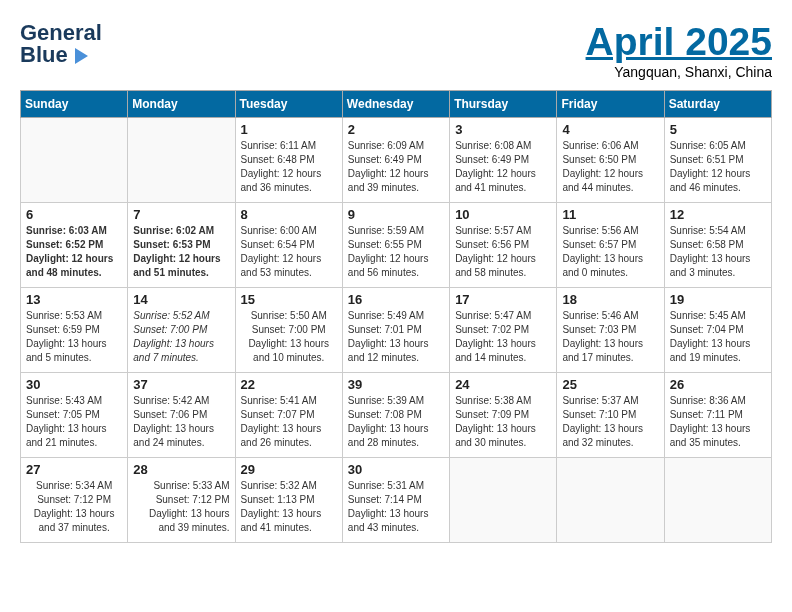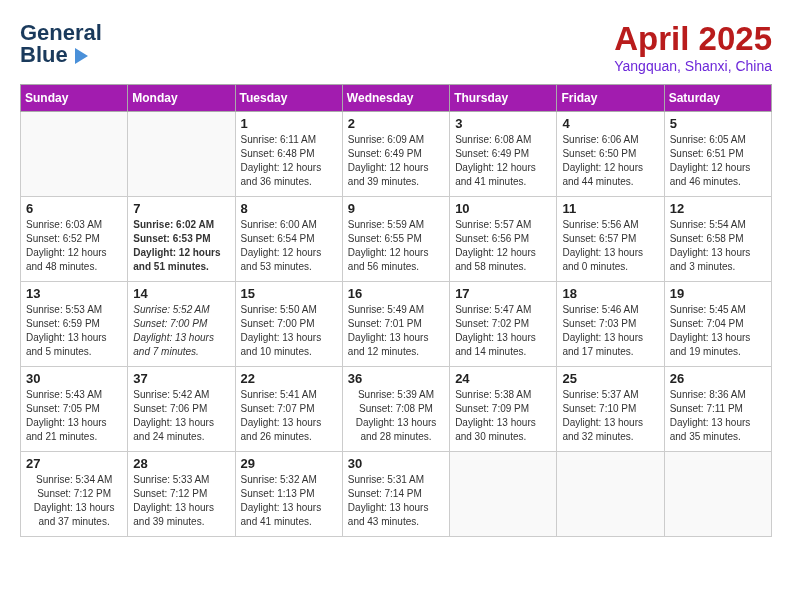--- a/index.html
+++ b/index.html
@@ -18,35 +18,36 @@
       gap: 12px;
     }
     .logo {
       display: flex;
       align-items: center;
     }
     .title-block {
       text-align: right;
     }
     .month-title {
-      font-size: 33px;
+      font-size: 39px;
       font-weight: bold;
-      color: #b91c1c;
+      color: #0369a1;
+      text-decoration: underline;
     }
     .location {
       font-size: 14px;
-      color: #6d28d9;
+      color: #000000;
     }
     .calendar {
       width: 100%;
       border-collapse: collapse;
       font-size: 11px;
     }
     .calendar th {
-      background: #a21caf;
+      background: #0369a1;
       color: #fff;
       padding: 6px 4px;
       text-align: left;
       font-size: 12px;
       border: 1px solid #aaa;
     }
     .calendar td {
       border: 1px solid #ccc;
       vertical-align: top;
       padding: 4px 5px;
@@ -131,21 +132,21 @@
         <td>
           <span class="day-num">5</span>
           <div class="day-info" style="white-space: pre-line;">Sunrise: 6:05 AM
 Sunset: 6:51 PM
 Daylight: 12 hours and 46 minutes.</div>
         </td>
       </tr>
       <tr class="week-row">
         <td>
           <span class="day-num">6</span>
-          <div class="day-info" style="white-space: pre-line;">Sunrise: 6:03 AM
+          <div class="day-info" style="white-space: pre-line; font-weight: bold;">Sunrise: 6:03 AM
 Sunset: 6:52 PM
 Daylight: 12 hours and 48 minutes.</div>
         </td>
         <td>
           <span class="day-num">7</span>
           <div class="day-info" style="white-space: pre-line; font-weight: bold;">Sunrise: 6:02 AM
 Sunset: 6:53 PM
 Daylight: 12 hours and 51 minutes.</div>
         </td>
         <td>
@@ -187,21 +188,21 @@
 Daylight: 13 hours and 5 minutes.</div>
         </td>
         <td>
           <span class="day-num">14</span>
           <div class="day-info" style="white-space: pre-line; font-style: italic;">Sunrise: 5:52 AM
 Sunset: 7:00 PM
 Daylight: 13 hours and 7 minutes.</div>
         </td>
         <td>
           <span class="day-num">15</span>
-          <div class="day-info" style="white-space: pre-line;">Sunrise: 5:50 AM
+          <div class="day-info" style="white-space: pre-line; text-align: center;">Sunrise: 5:50 AM
 Sunset: 7:00 PM
 Daylight: 13 hours and 10 minutes.</div>
         </td>
         <td>
           <span class="day-num">16</span>
           <div class="day-info" style="white-space: pre-line;">Sunrise: 5:49 AM
 Sunset: 7:01 PM
 Daylight: 13 hours and 12 minutes.</div>
         </td>
         <td>
@@ -236,22 +237,22 @@
 Sunset: 7:06 PM
 Daylight: 13 hours and 24 minutes.</div>
         </td>
         <td>
           <span class="day-num">22</span>
           <div class="day-info" style="white-space: pre-line;">Sunrise: 5:41 AM
 Sunset: 7:07 PM
 Daylight: 13 hours and 26 minutes.</div>
         </td>
         <td>
-          <span class="day-num">36</span>
-          <div class="day-info" style="white-space: pre-line; text-align: center;">Sunrise: 5:39 AM
+          <span class="day-num">39</span>
+          <div class="day-info" style="white-space: pre-line;">Sunrise: 5:39 AM
 Sunset: 7:08 PM
 Daylight: 13 hours and 28 minutes.</div>
         </td>
         <td>
           <span class="day-num">24</span>
           <div class="day-info" style="white-space: pre-line;">Sunrise: 5:38 AM
 Sunset: 7:09 PM
 Daylight: 13 hours and 30 minutes.</div>
         </td>
         <td>
@@ -269,21 +270,21 @@
       </tr>
       <tr class="week-row">
         <td>
           <span class="day-num">27</span>
           <div class="day-info" style="white-space: pre-line; text-align: center;">Sunrise: 5:34 AM
 Sunset: 7:12 PM
 Daylight: 13 hours and 37 minutes.</div>
         </td>
         <td>
           <span class="day-num">28</span>
-          <div class="day-info" style="white-space: pre-line;">Sunrise: 5:33 AM
+          <div class="day-info" style="white-space: pre-line; text-align: right;">Sunrise: 5:33 AM
 Sunset: 7:12 PM
 Daylight: 13 hours and 39 minutes.</div>
         </td>
         <td>
           <span class="day-num">29</span>
           <div class="day-info" style="white-space: pre-line;">Sunrise: 5:32 AM
 Sunset: 1:13 PM
 Daylight: 13 hours and 41 minutes.</div>
         </td>
         <td>

